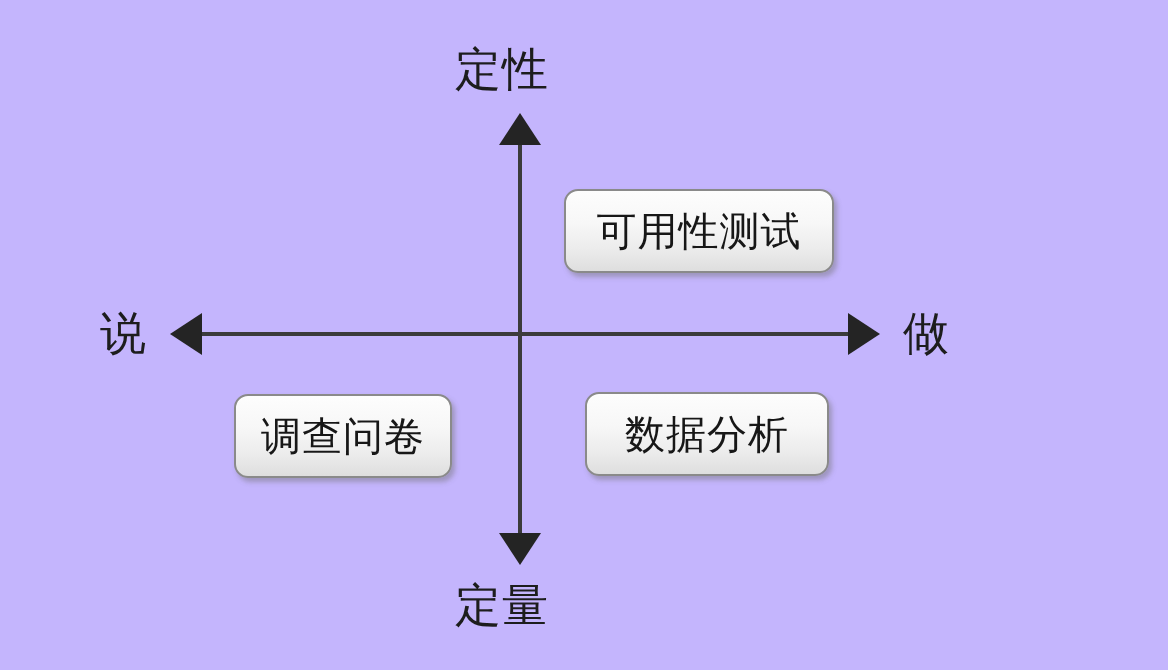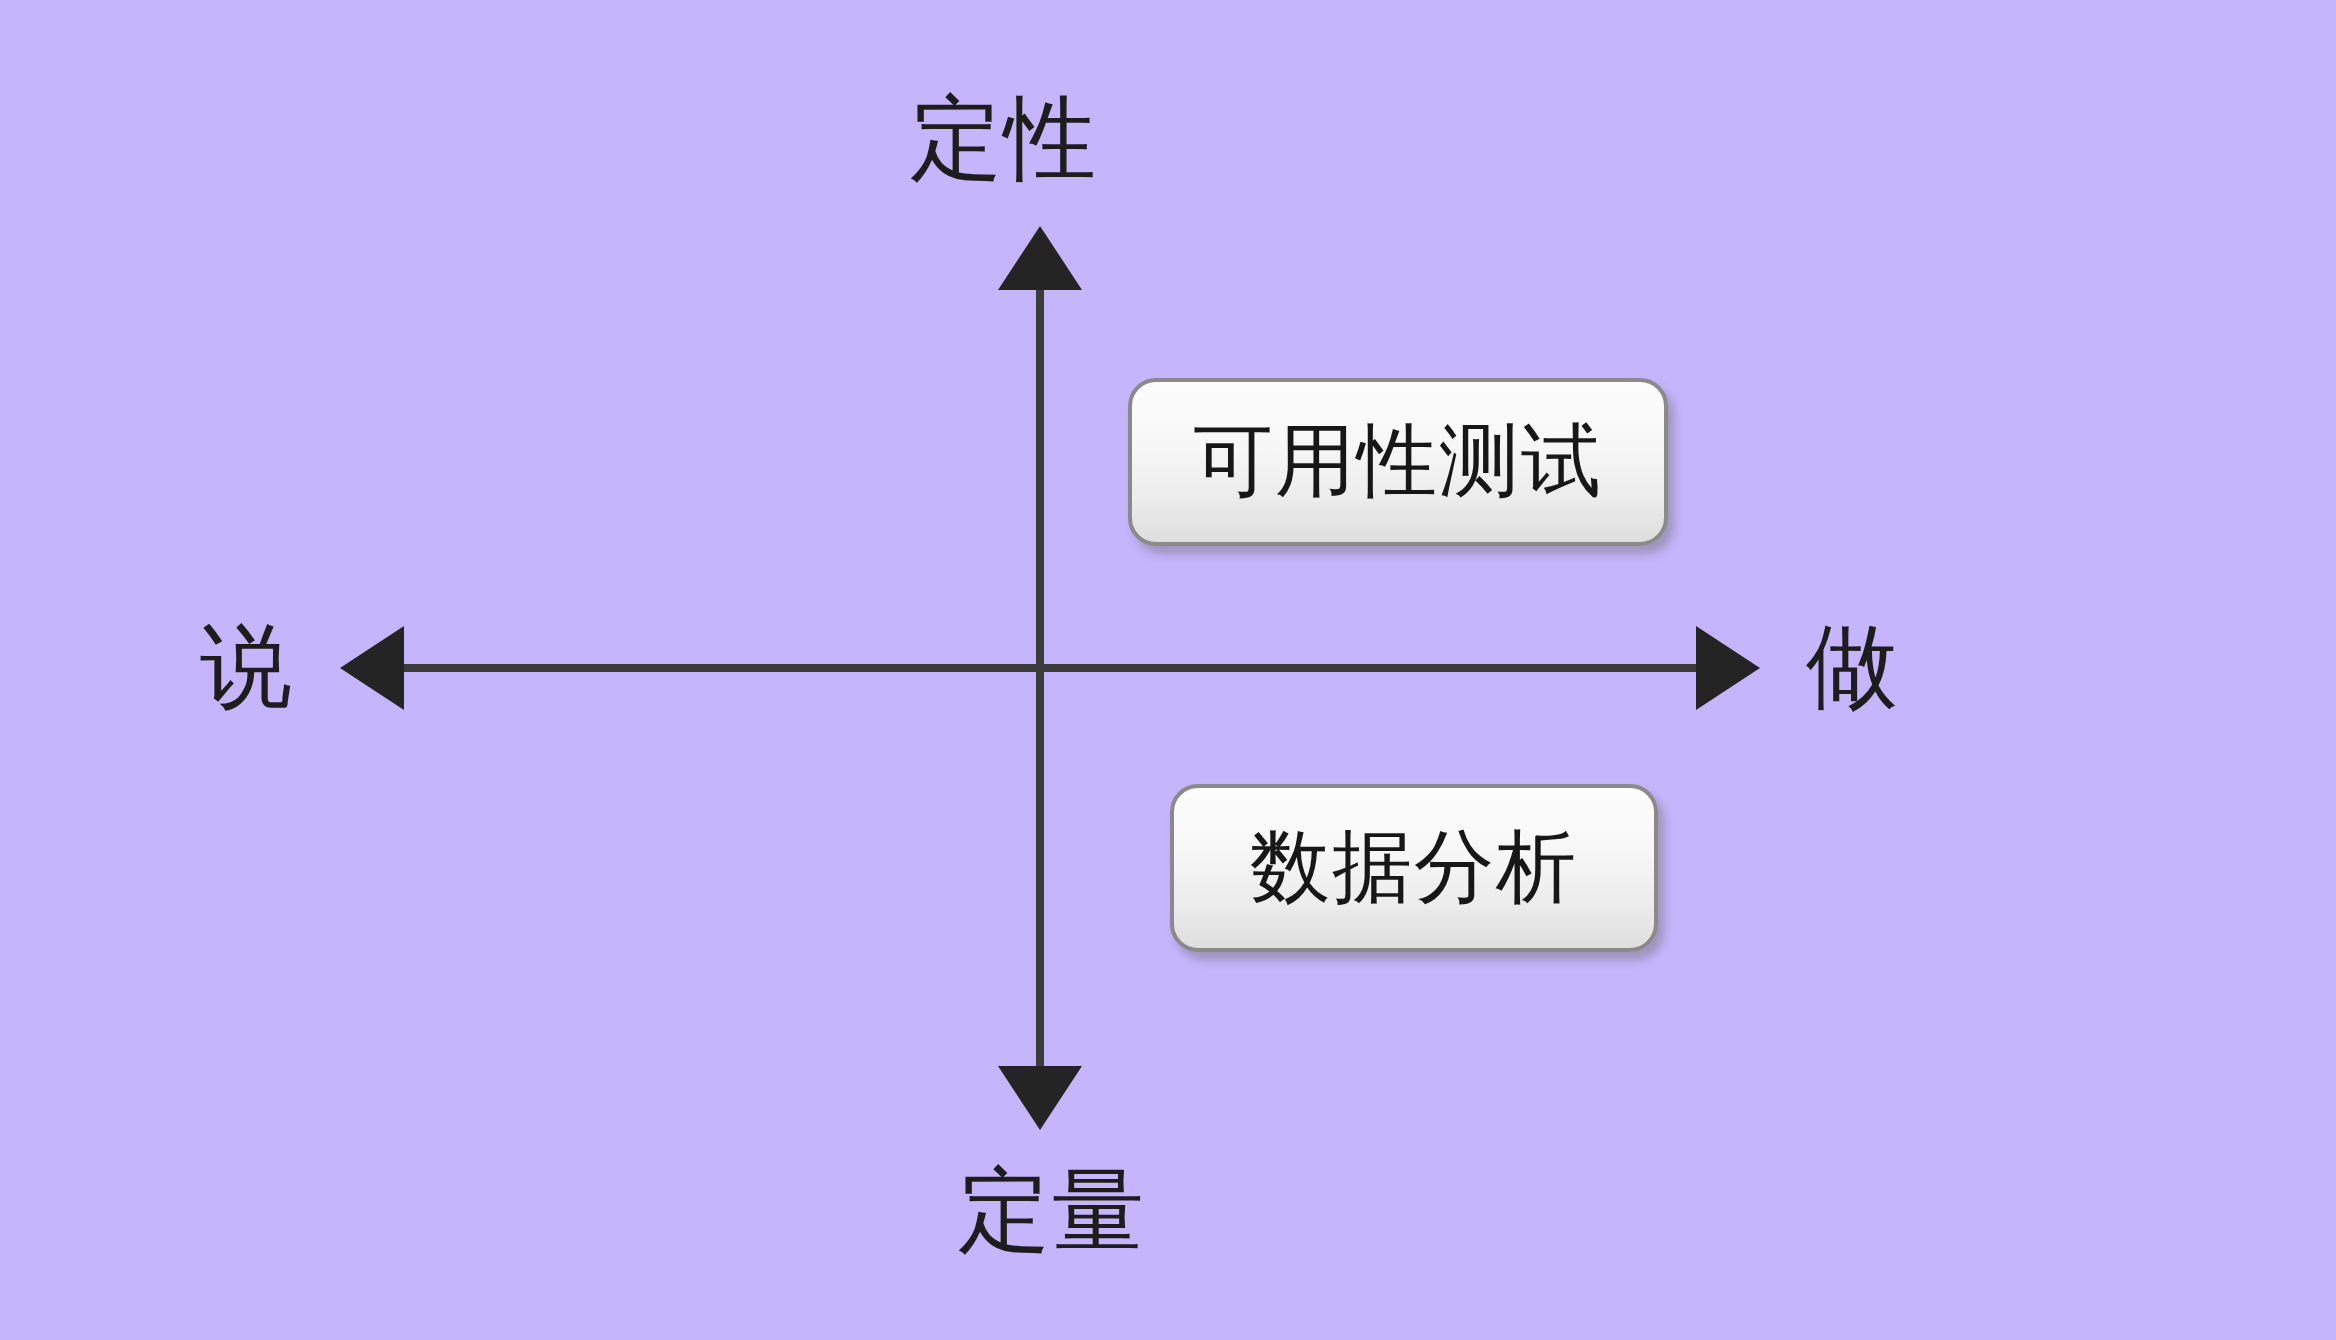--- a/index.html
+++ b/index.html
@@ -72,21 +72,21 @@
   
   .axis-label {
     position: absolute;
     color: #1d1d1d;
     font-size: 46px;
     line-height: 1;
     letter-spacing: 1px;
     white-space: nowrap;
   }
   .label-top    { left: 455px; top: 46px;  }
-  .label-bottom { left: 455px; top: 582px; margin-left: 24px; }
+  .label-bottom { left: 455px; top: 582px; }
   .label-left   { left: 100px; top: 310px; }
   .label-right  { left: 903px; top: 310px; }
 
   
   .node {
     position: absolute;
     display: flex;
     align-items: center;
     justify-content: center;
     box-sizing: border-box;
@@ -125,18 +125,21 @@
   <div class="axis-label label-top">定性</div>
   <div class="axis-label label-bottom">定量</div>
   <div class="axis-label label-left">说</div>
   <div class="axis-label label-right">做</div>
 
 
   <div class="node node-tr">
     <span>可用性测试</span>
   </div>
 
+  <div class="node node-bl">
+    <span>调查问卷</span>
+  </div>
 
   <div class="node node-br">
     <span>数据分析</span>
   </div>
 
 </div>
 
 </body></html>

